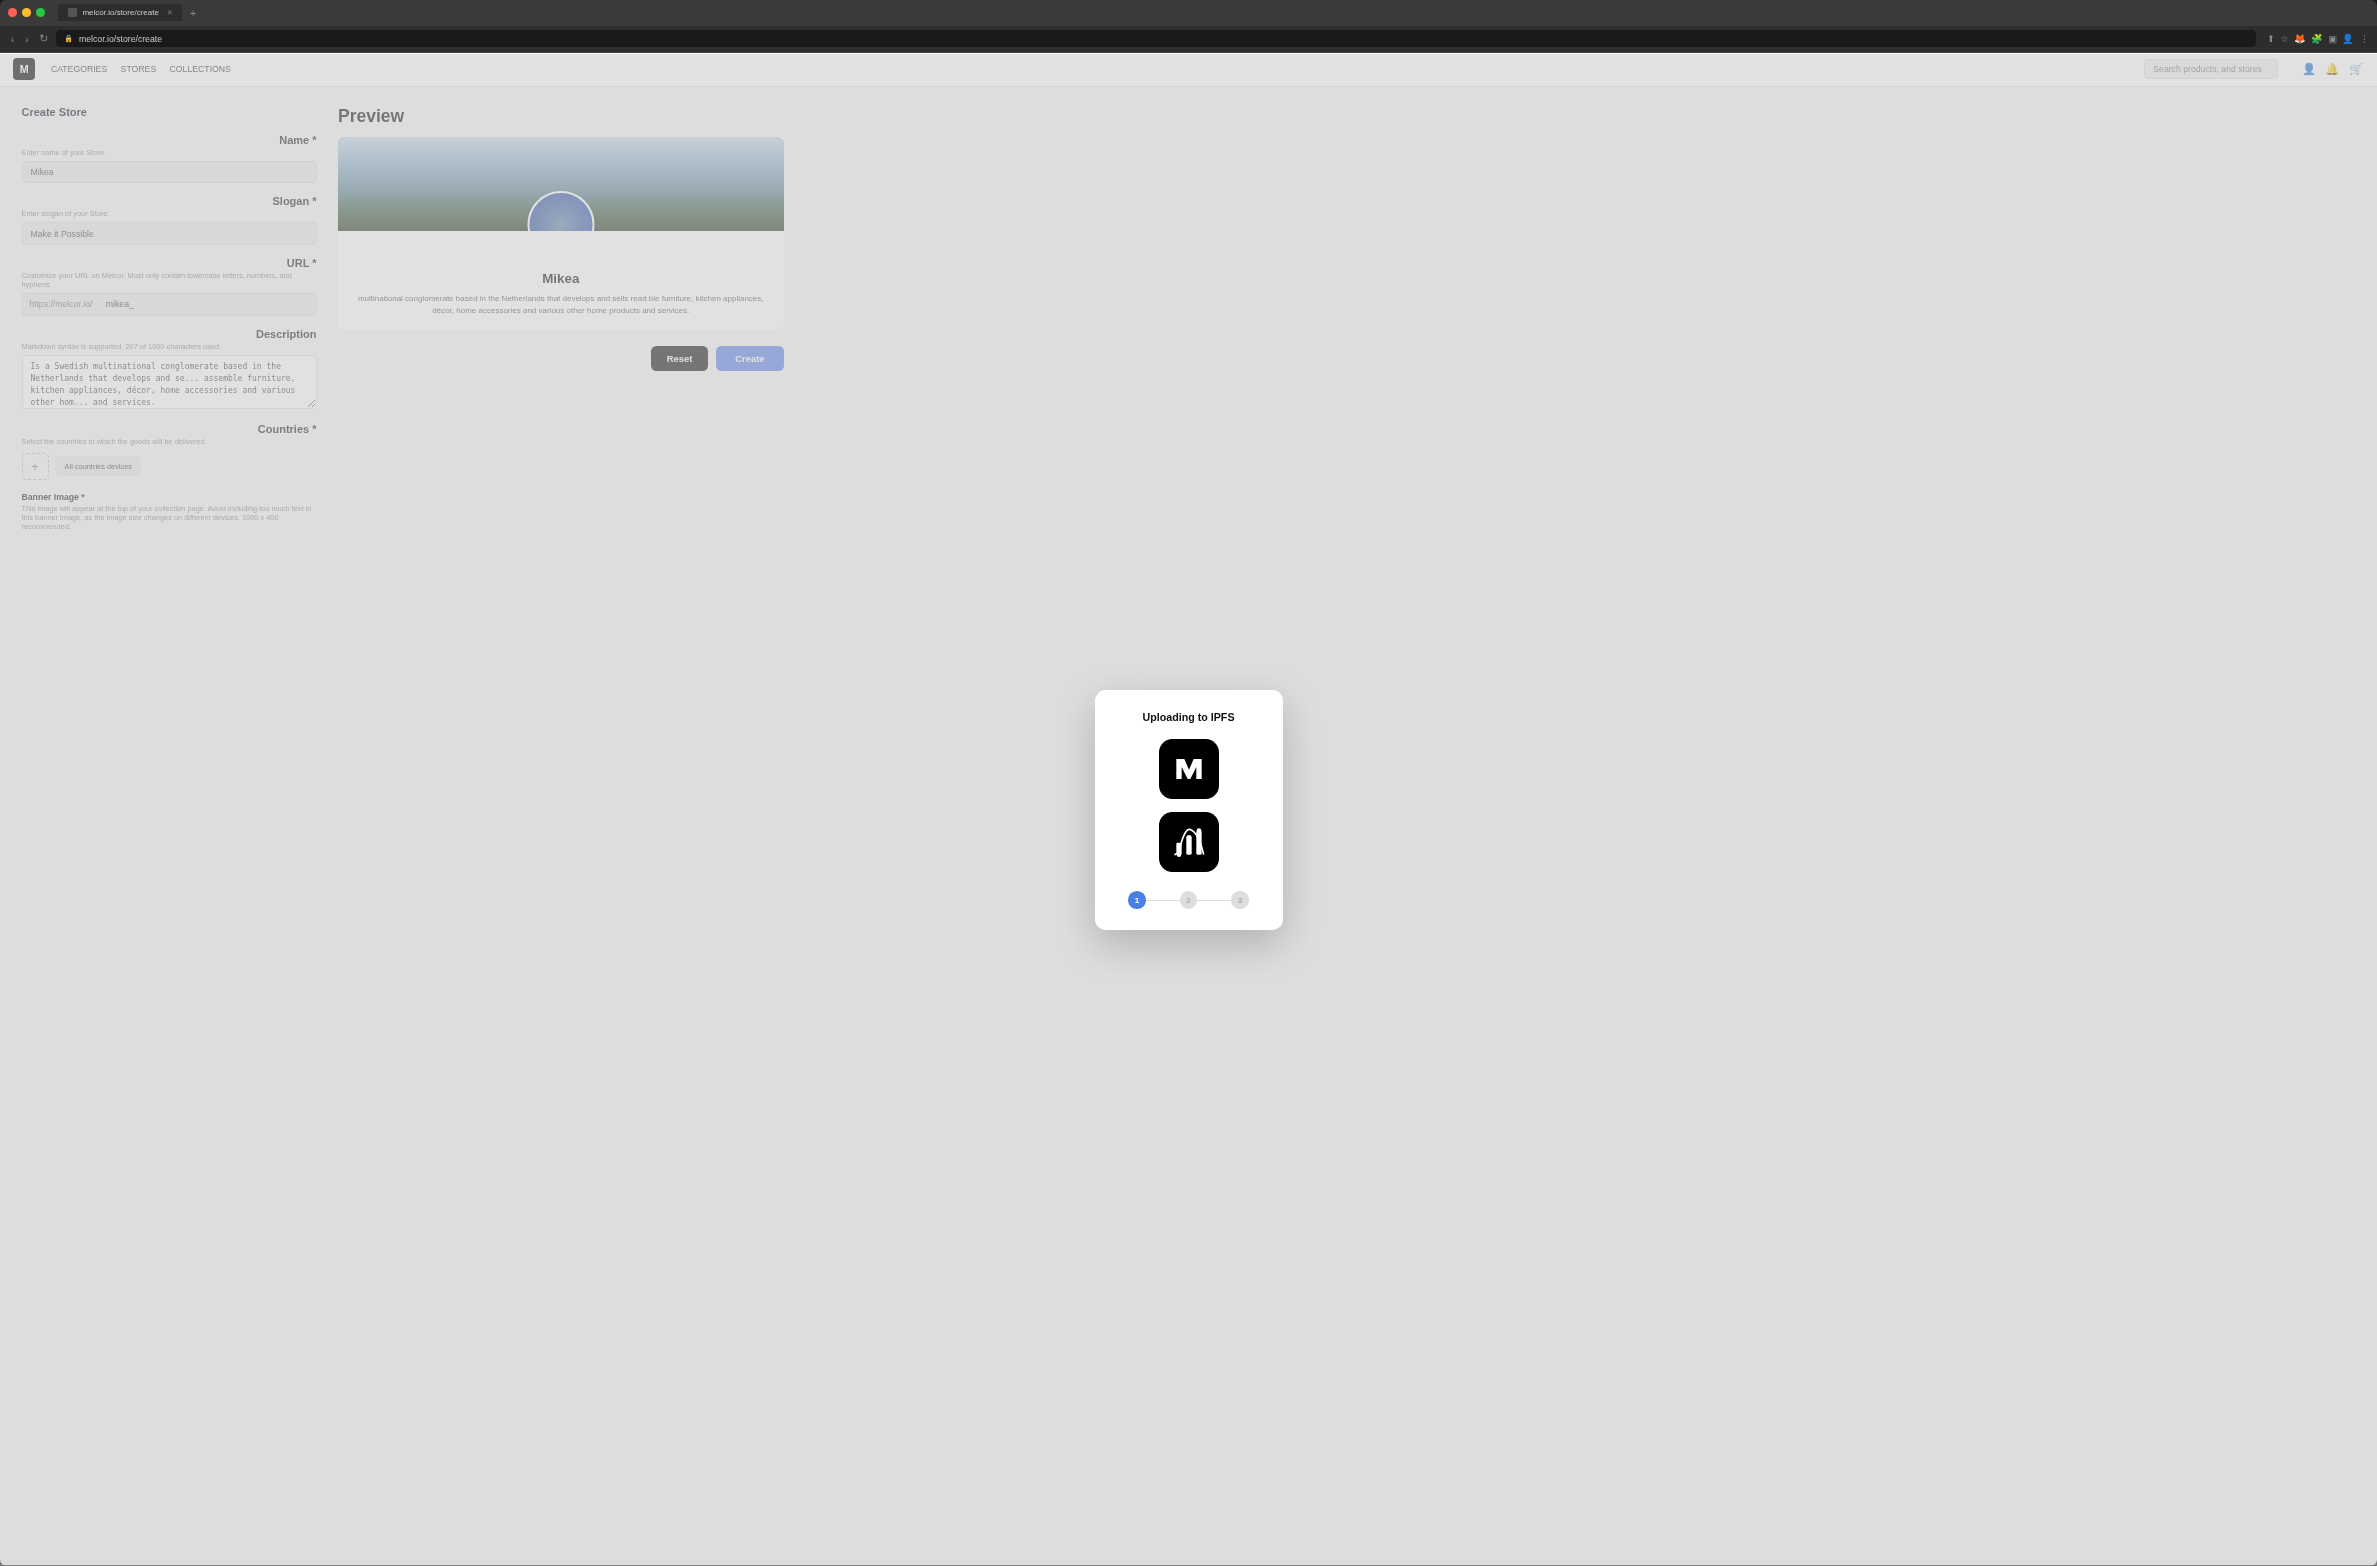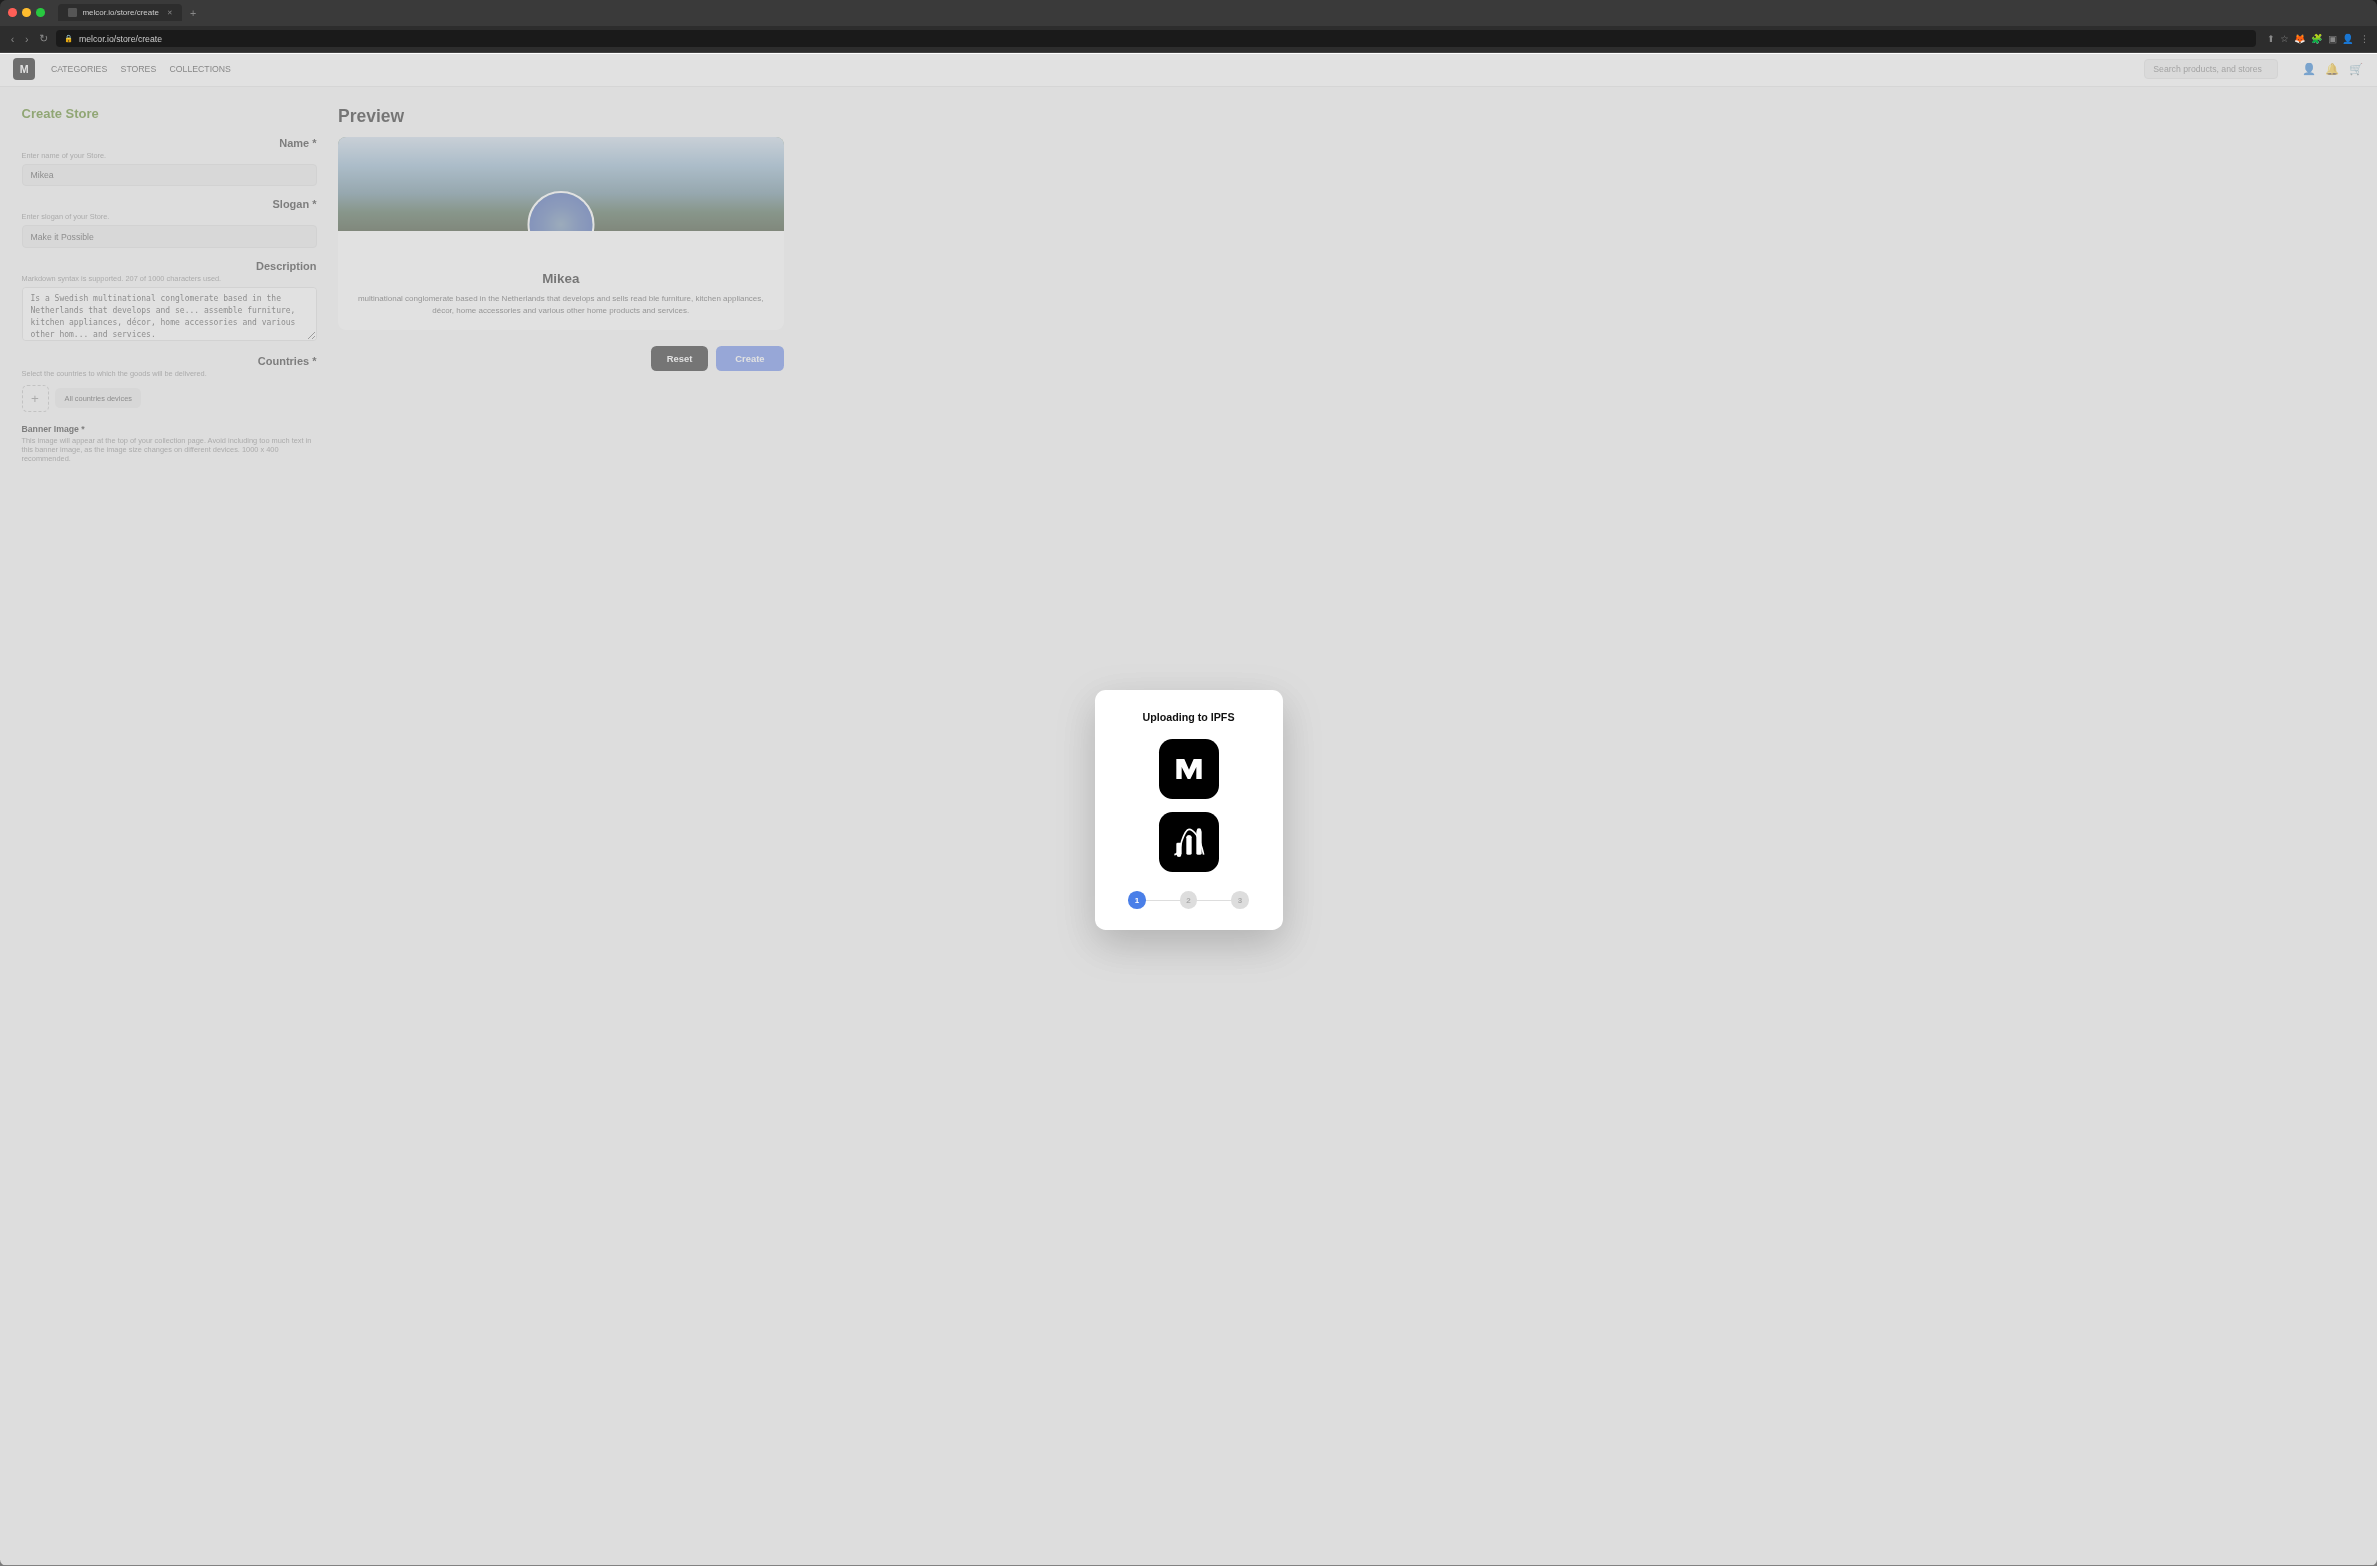--- a/index.html
+++ b/index.html
@@ -170,23 +170,23 @@
       gap: 21.5px;
       max-width: 805px;
     }
 
     
     .form-section {
       flex: 1;
       max-width: 295px;
     }
     .page-title {
-      font-size: 13px;
+      font-size: 11px;
       font-weight: 700;
-      color: #4d7c0f;
+      color: #0f172a;
       margin-bottom: 16px;
     }
     .form-group {
       margin-bottom: 12px;
     }
     .form-label {
       font-size: 11px;
       font-weight: 600;
       color: #222;
       margin-bottom: 2px;
@@ -528,20 +528,28 @@
           <div class="form-hint">Enter name of your Store.</div>
           <input class="form-input" value="Mikea" style="">
         </div>
 
         <div class="form-group">
           <div class="form-label">Slogan *</div>
           <div class="form-hint">Enter slogan of your Store.</div>
           <input class="form-input" value="Make it Possible" style="">
         </div>
 
+        <div class="form-group">
+          <div class="form-label">URL *</div>
+          <div class="form-hint">Customize your URL on Melcor. Must only contain lowercase letters, numbers, and hyphens.</div>
+          <div class="url-prefix">
+            <span class="url-prefix-text">https://melcor.io/</span>
+            <input class="url-input-suffix" value="mikea_" style="">
+          </div>
+        </div>
 
 
         <div class="form-group">
           <div class="form-label">Description</div>
           <div class="form-hint">Markdown syntax is supported. 207 of 1000 characters used.</div>
           <textarea class="form-textarea" style="">Is a Swedish multinational conglomerate based in the Netherlands that develops and se... assemble furniture, kitchen appliances, décor, home accessories and various other hom... and services.</textarea>
         </div>
 
         <div class="countries-section">
           <div class="form-label">Countries *</div>

